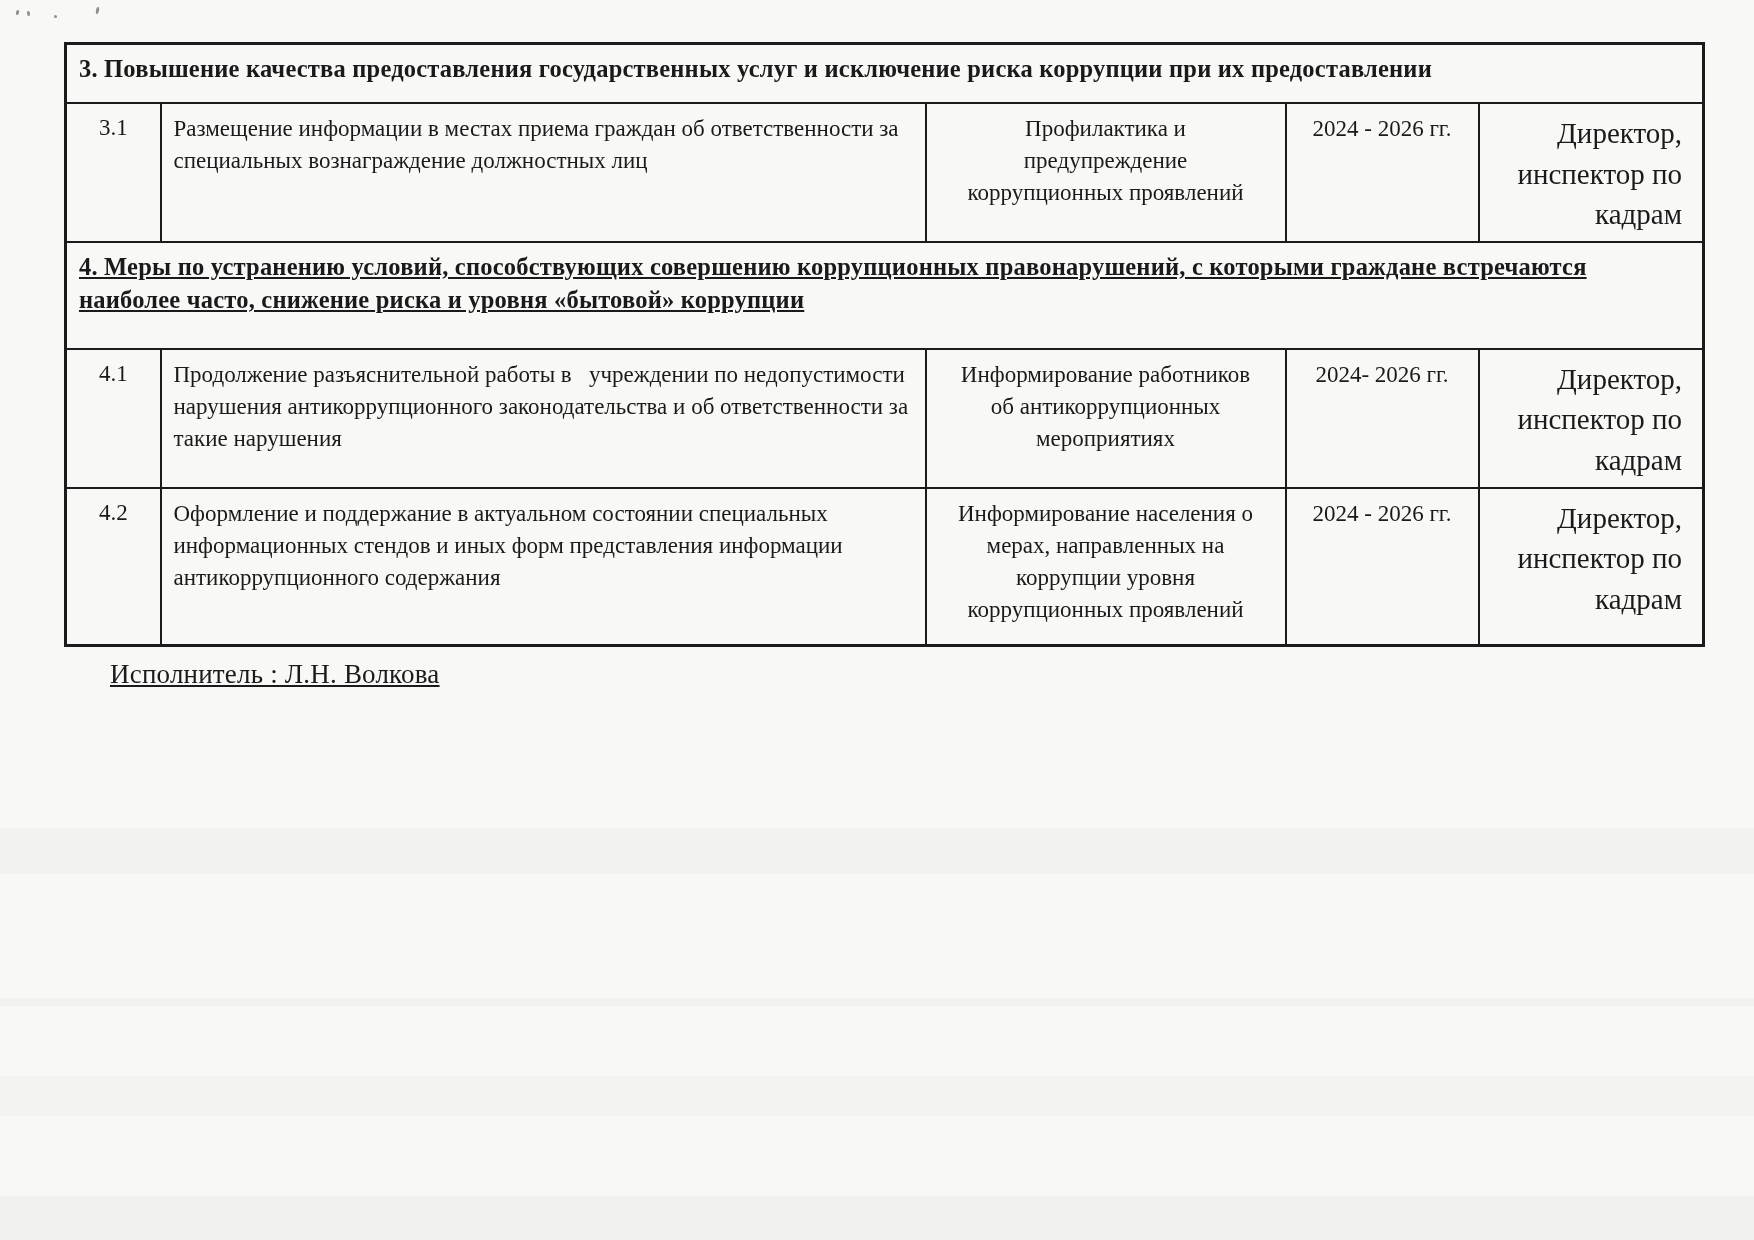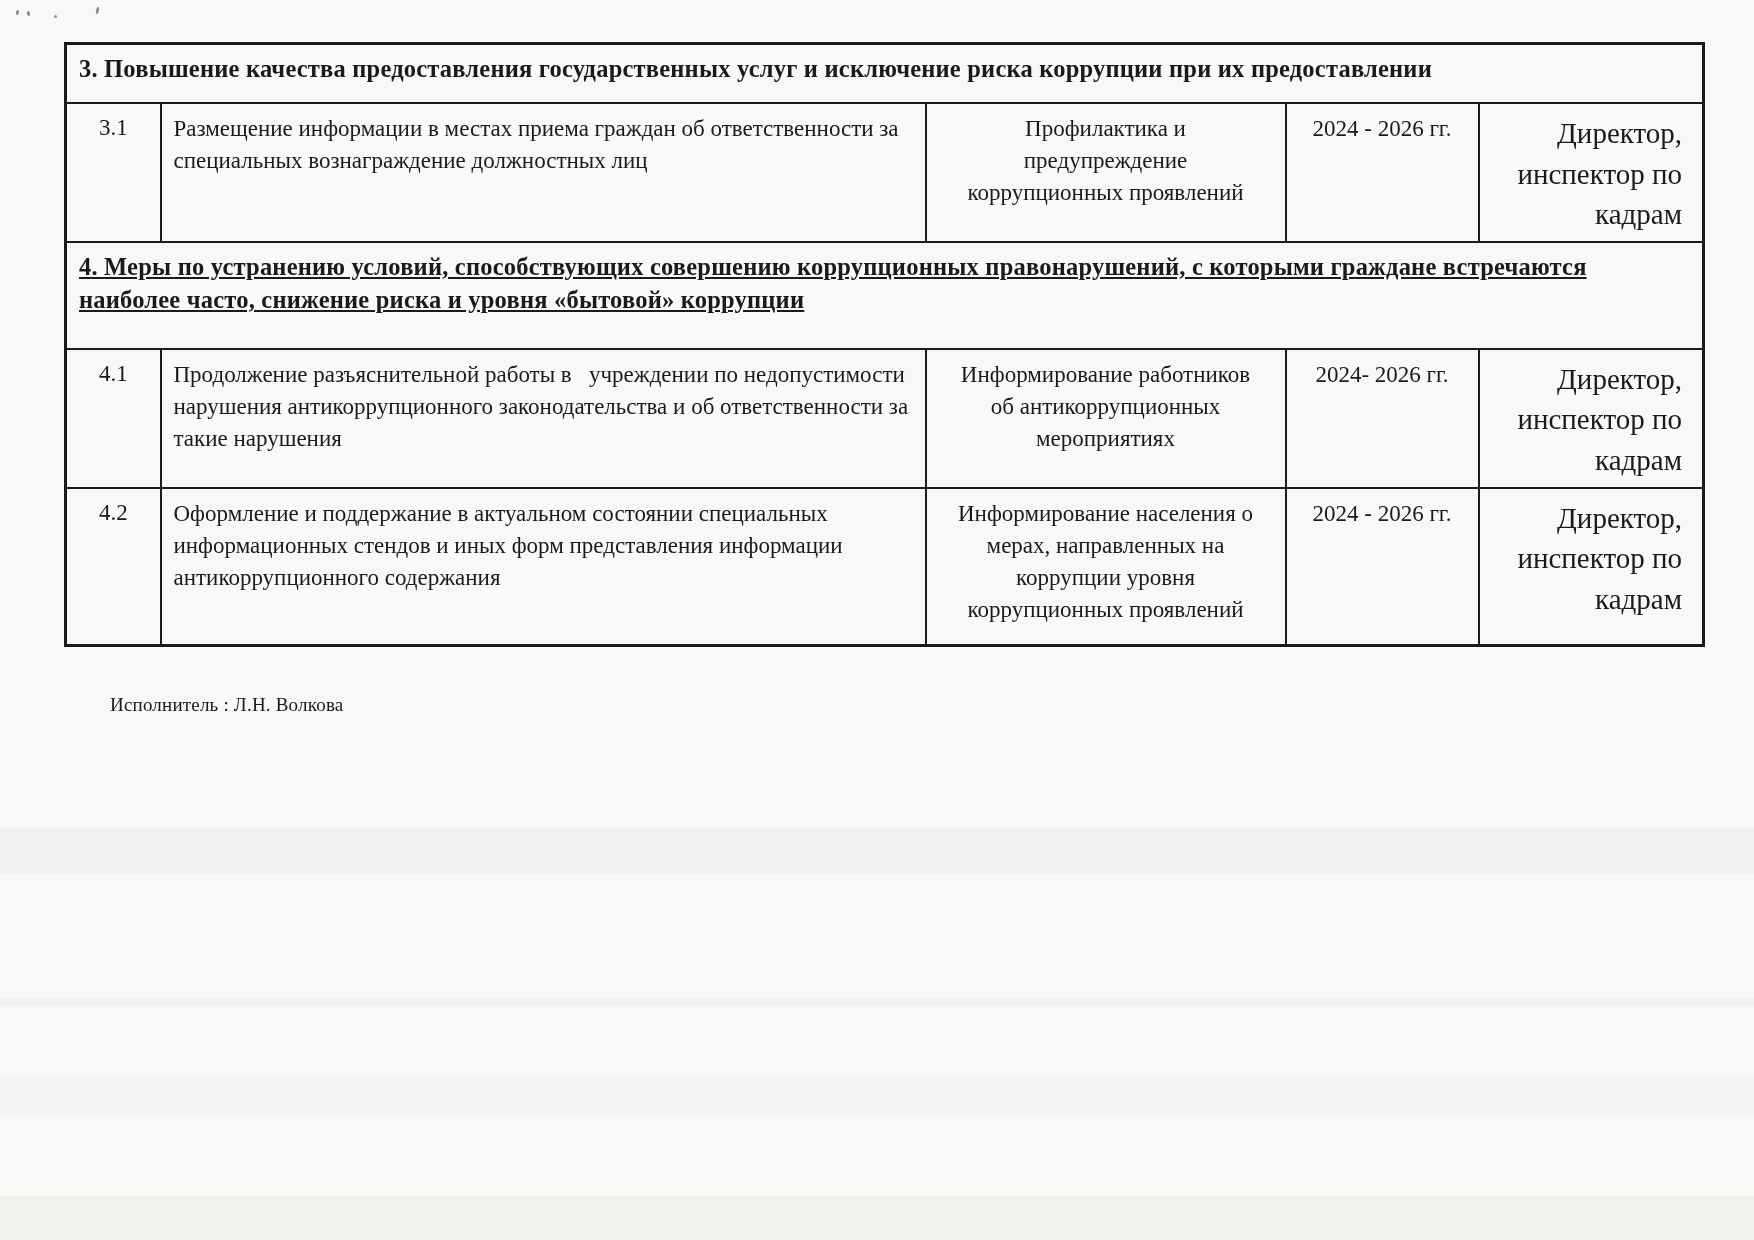--- a/index.html
+++ b/index.html
@@ -93,23 +93,24 @@
   }
 
   tr.r-31 td { height: 108px; }
   tr.r-41 td { height: 112px; }
   tr.r-42 td { height: 140px; }
   tr.r-43 td { height: 112px; }
 
   .executor {
     position: absolute;
     left: 110px;
-    top: 694px;
-    font-size: 19px;
+    top: 659px;
+    font-size: 27px;
     letter-spacing: 0.2px;
+    text-decoration: underline;
   }
 </style>
 </head>
 <body>
 
 <span class="speck sp1"></span>
 <span class="speck sp2"></span>
 <span class="speck sp3"></span>
 <span class="speck sp4"></span>
 

